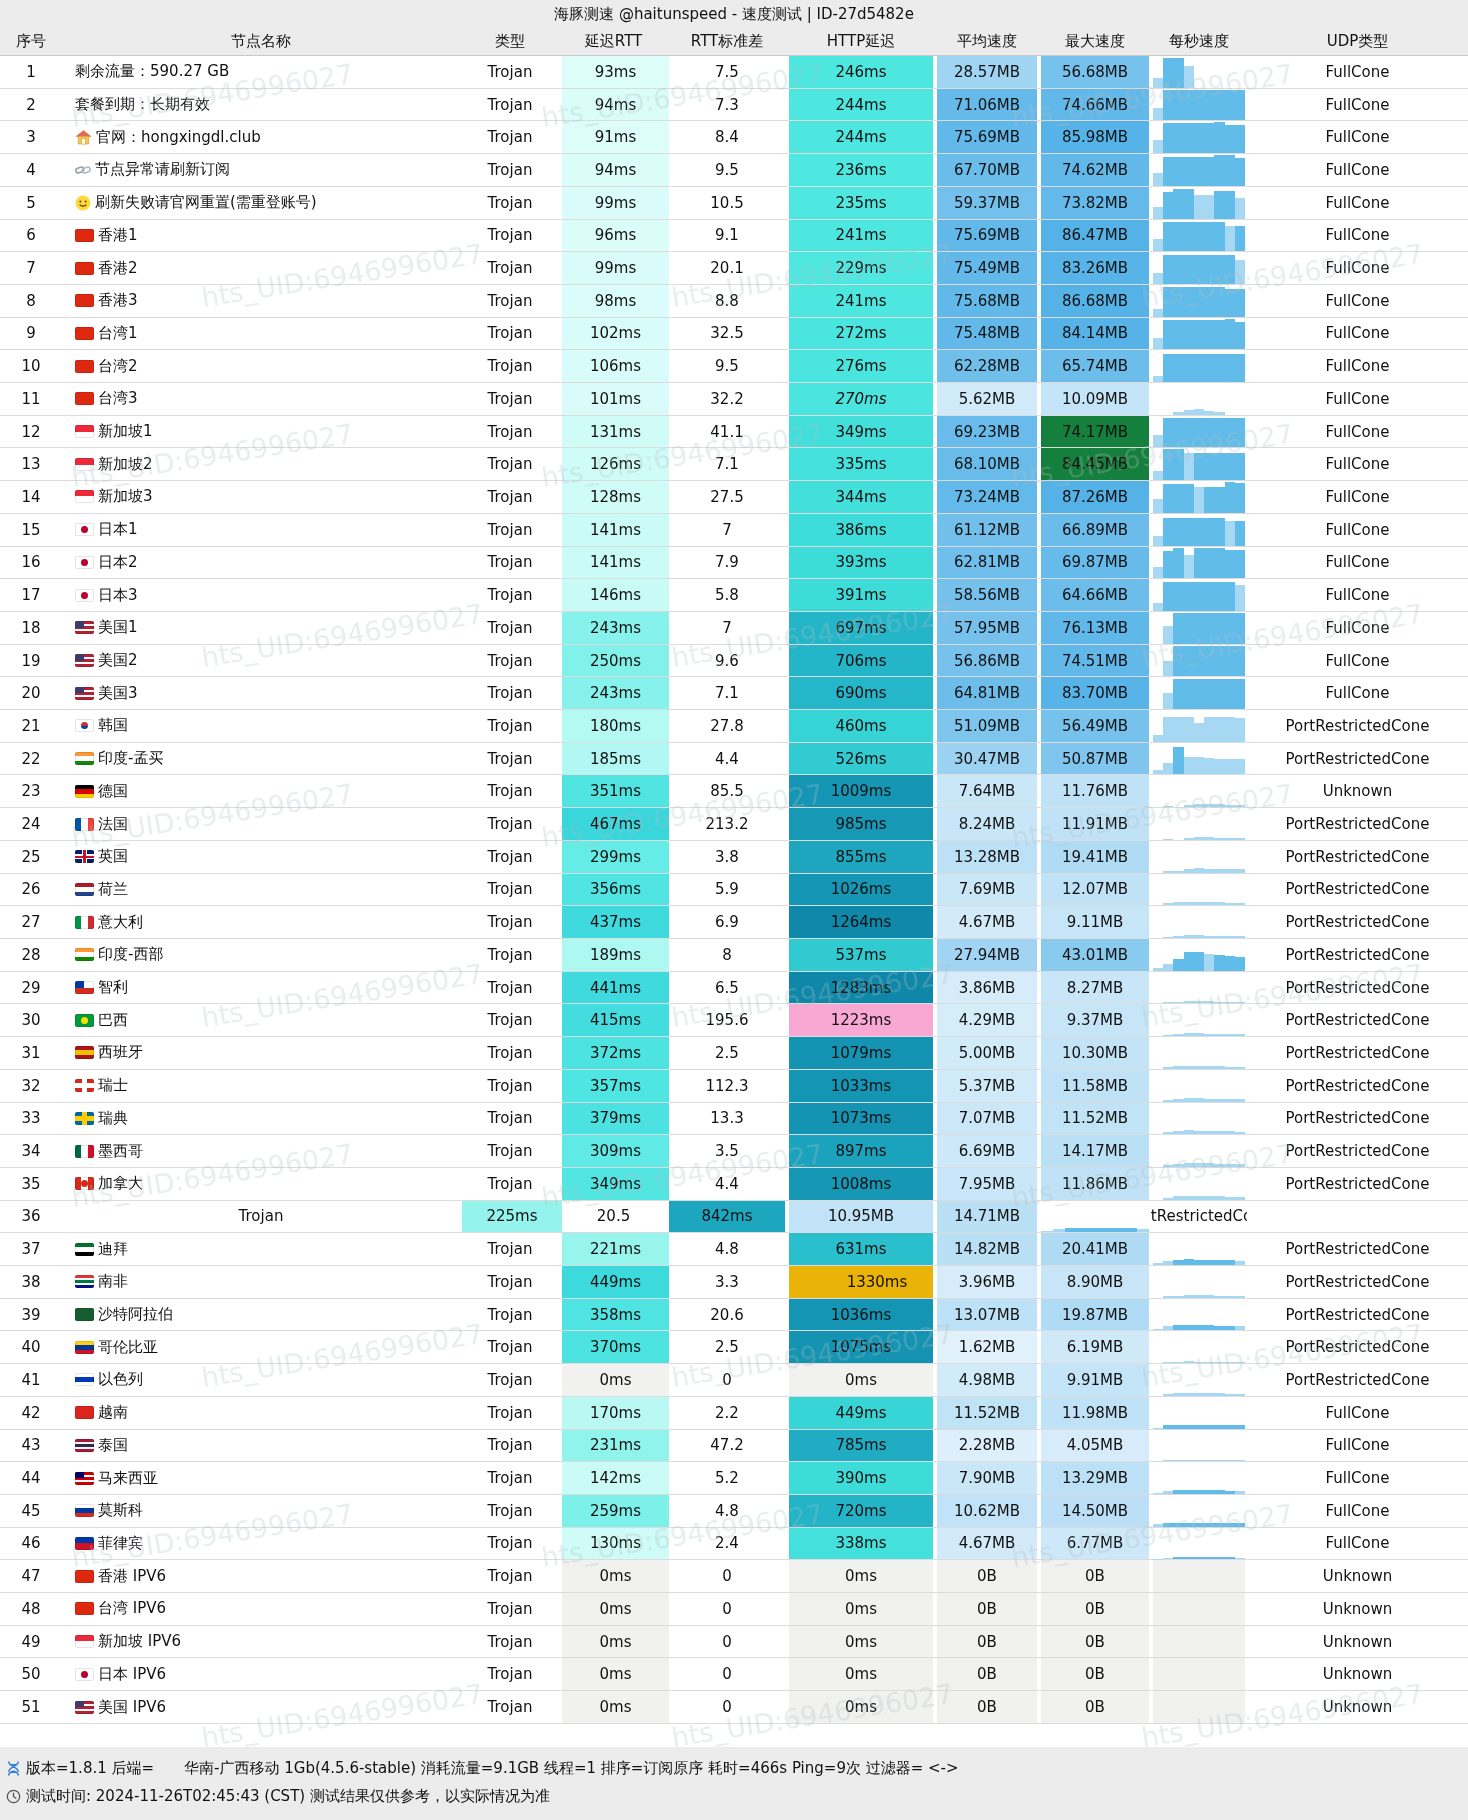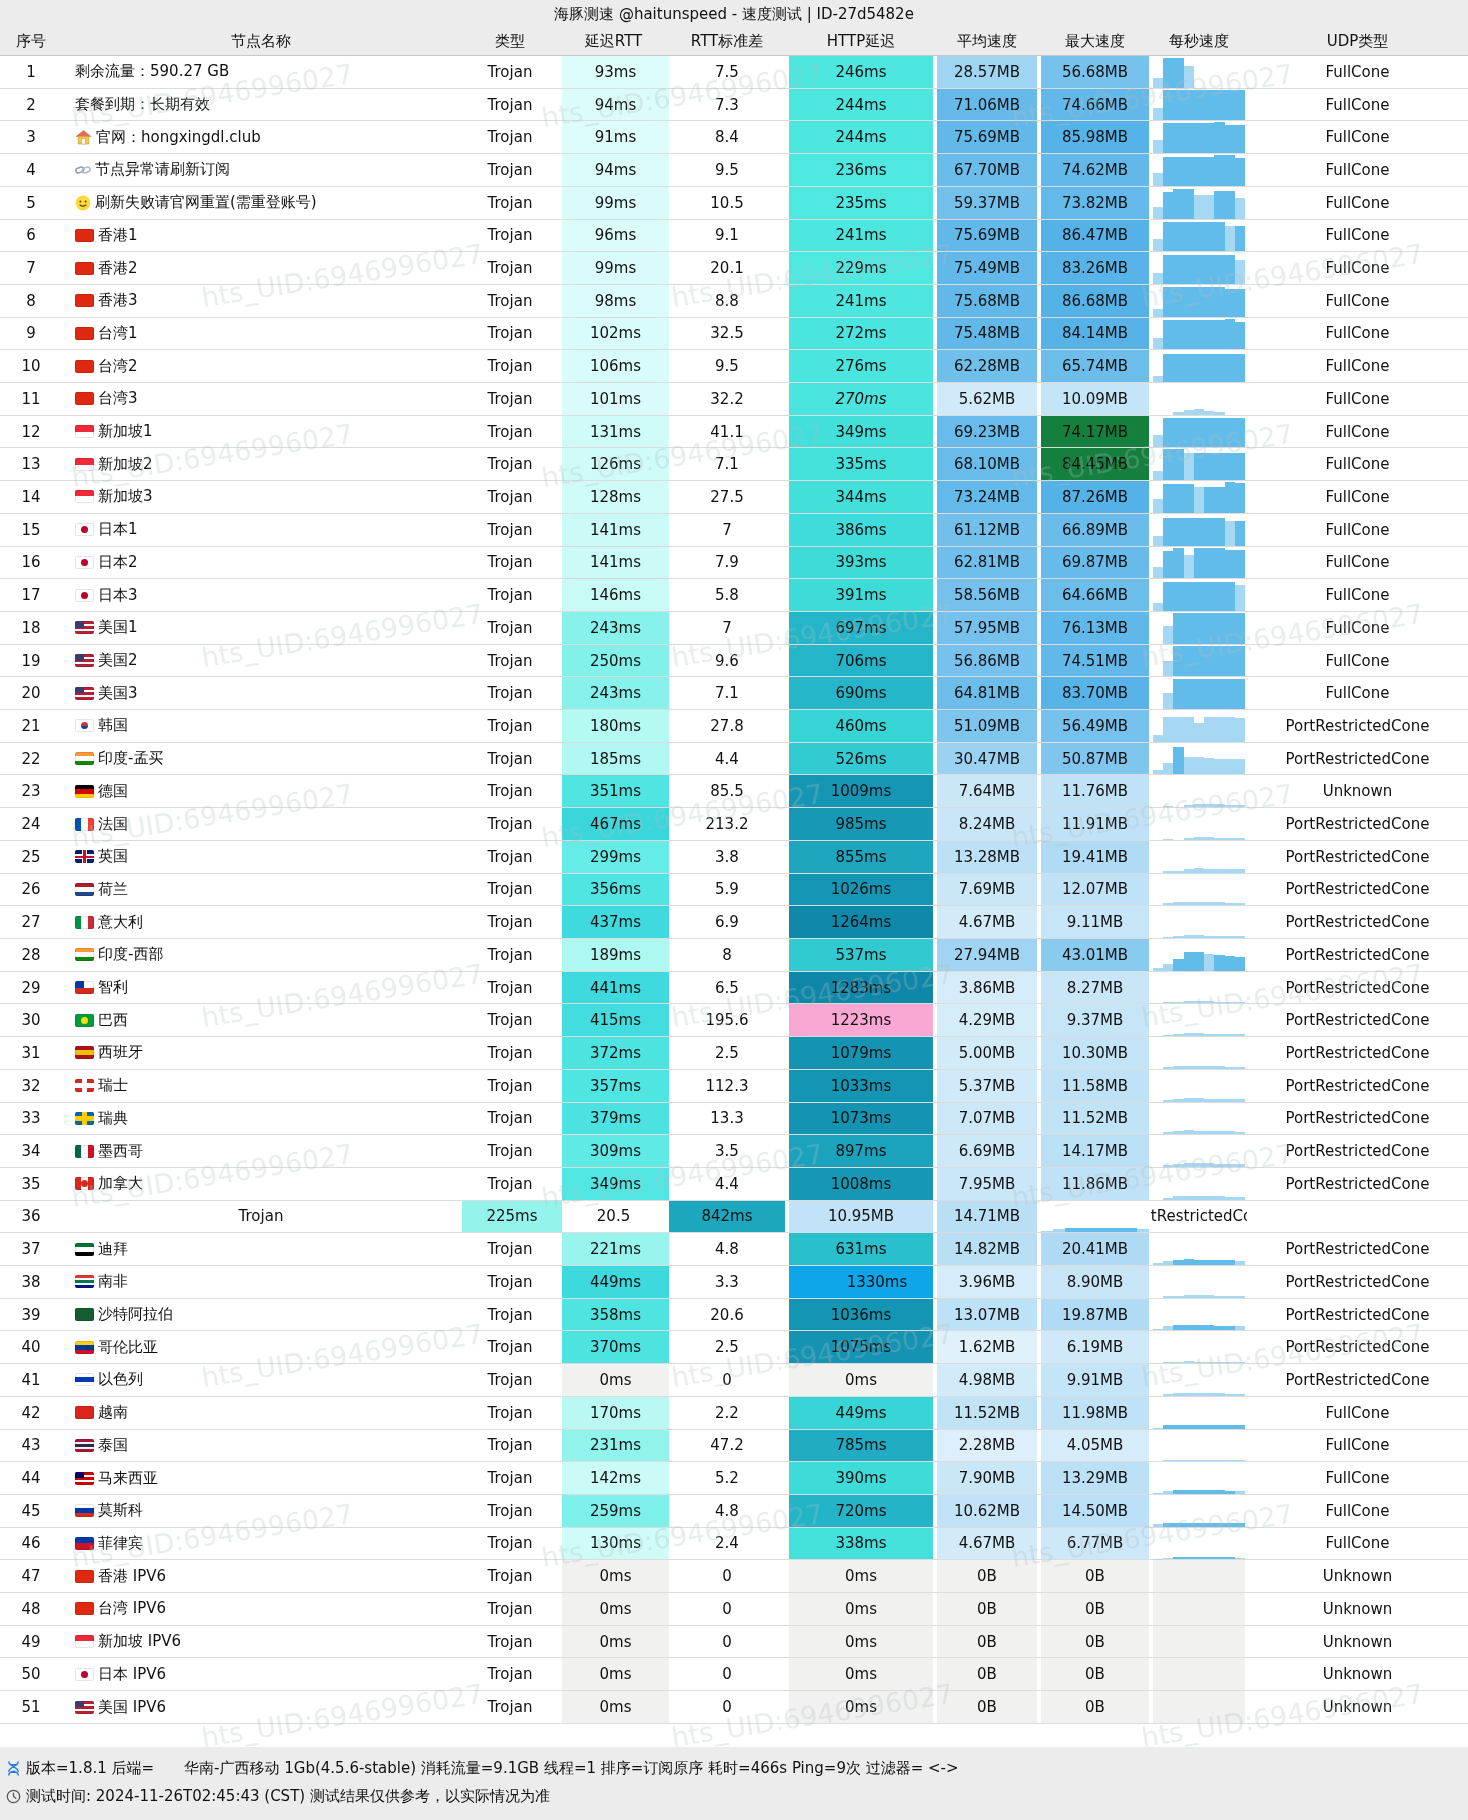--- a/index.html
+++ b/index.html
@@ -1022,21 +1022,21 @@
     </div>
     <div class="grid row">
       <div class="c">38</div>
       <div class="c c-name">
         <span class="flag" style="background: linear-gradient(rgb(222, 56, 49) 0%, rgb(222, 56, 49) 20%, rgb(255, 255, 255) 20%, rgb(255, 255, 255) 40%, rgb(0, 122, 77) 40%, rgb(0, 122, 77) 60%, rgb(255, 255, 255) 60%, rgb(255, 255, 255) 80%, rgb(0, 20, 137) 80%, rgb(0, 20, 137) 100%);"></span>
         <span>南非</span>
       </div>
       <div class="c">Trojan</div>
       <div class="pill" style="background: rgb(60, 217, 221); width: 100%;">449ms</div>
       <div class="c">3.3</div>
-      <div class="pill" style="background: #0ea5e9; padding-left: 32px;">1330ms</div>
+      <div class="pill" style="background: #eab308; padding-left: 32px;">1330ms</div>
       <div class="pill" style="background: rgb(214, 236, 250);">3.96MB</div>
       <div class="pill" style="background: rgb(199, 229, 247);">8.90MB</div>
       <div class="spark">
         <span class="bar" style="height: 0%; background: rgb(98, 188, 233);"></span>
         <span class="bar" style="height: 4%; background: rgb(166, 216, 243);"></span>
         <span class="bar" style="height: 7%; background: rgb(166, 216, 243);"></span>
         <span class="bar" style="height: 9%; background: rgb(166, 216, 243);"></span>
         <span class="bar" style="height: 8%; background: rgb(166, 216, 243);"></span>
         <span class="bar" style="height: 8%; background: rgb(166, 216, 243);"></span>
         <span class="bar" style="height: 7%; background: rgb(166, 216, 243);"></span>

